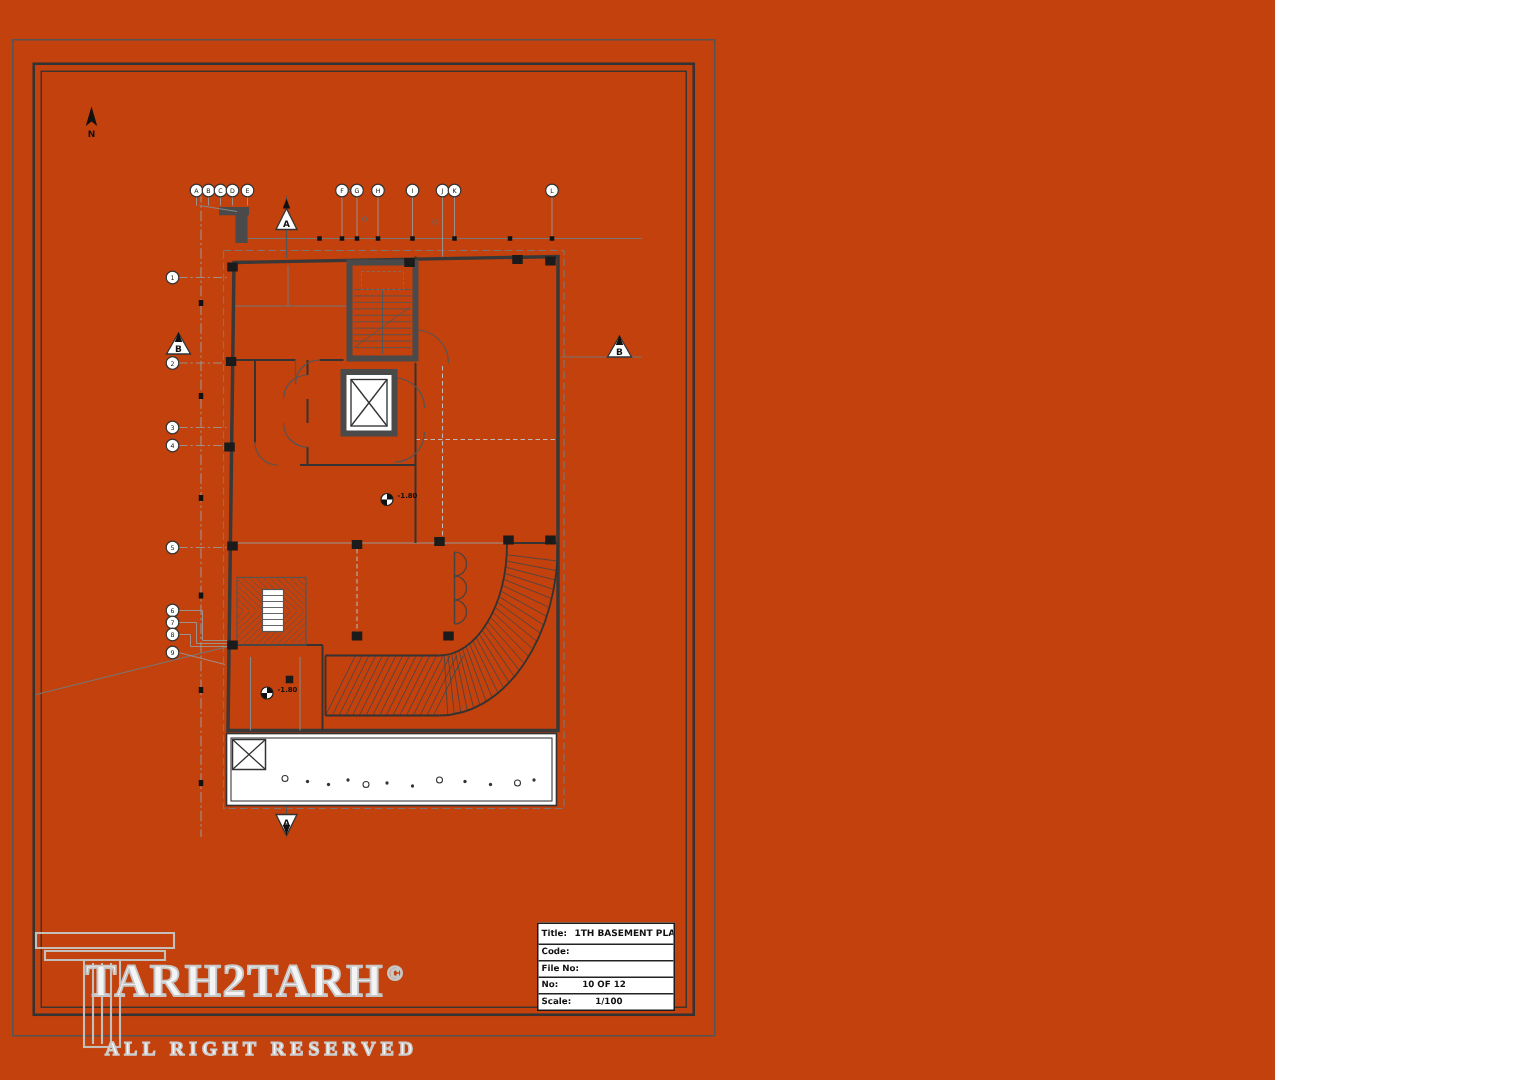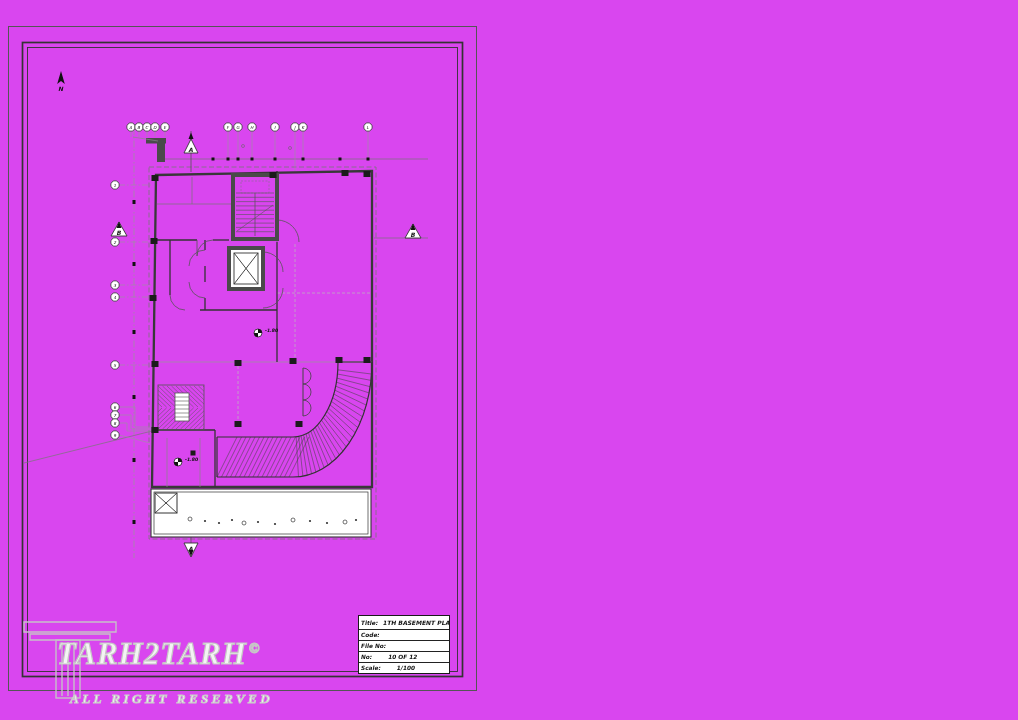--- a/index.html
+++ b/index.html
@@ -1,17 +1,17 @@
 <!DOCTYPE html>
 <html><head>
 <meta charset="utf-8">
 <style>
   html,body{margin:0;padding:0;background:#ffffff;}
-  .page{position:relative;width:1018px;height:720px;background:#d946ef;overflow:hidden;
-        font-family:"DejaVu Sans",sans-serif;font-style:italic;}
+  .page{position:relative;width:850px;height:720px;background:#c2410c;overflow:hidden;
+        font-family:"DejaVu Sans",sans-serif;}
   svg text{font-family:"DejaVu Sans",sans-serif;}
   
   .tb{position:absolute;left:358px;top:615px;width:92px;background:#fff;
       border:1px solid #1a1a1a;color:#111;box-sizing:border-box;}
   .tb-row{display:flex;align-items:center;border-top:1px solid #222;height:10px;overflow:hidden;}
   .tb-row.first{border-top:none;height:13px;}
   .tb-label{font-size:5.8px;font-weight:bold;padding-left:2px;white-space:nowrap;}
   .tb-value{font-size:5.8px;font-weight:bold;margin-left:5px;white-space:nowrap;}
   .tb-row.first .tb-value{font-size:6px;}
   .tb-row .ml{margin-left:16px;}

